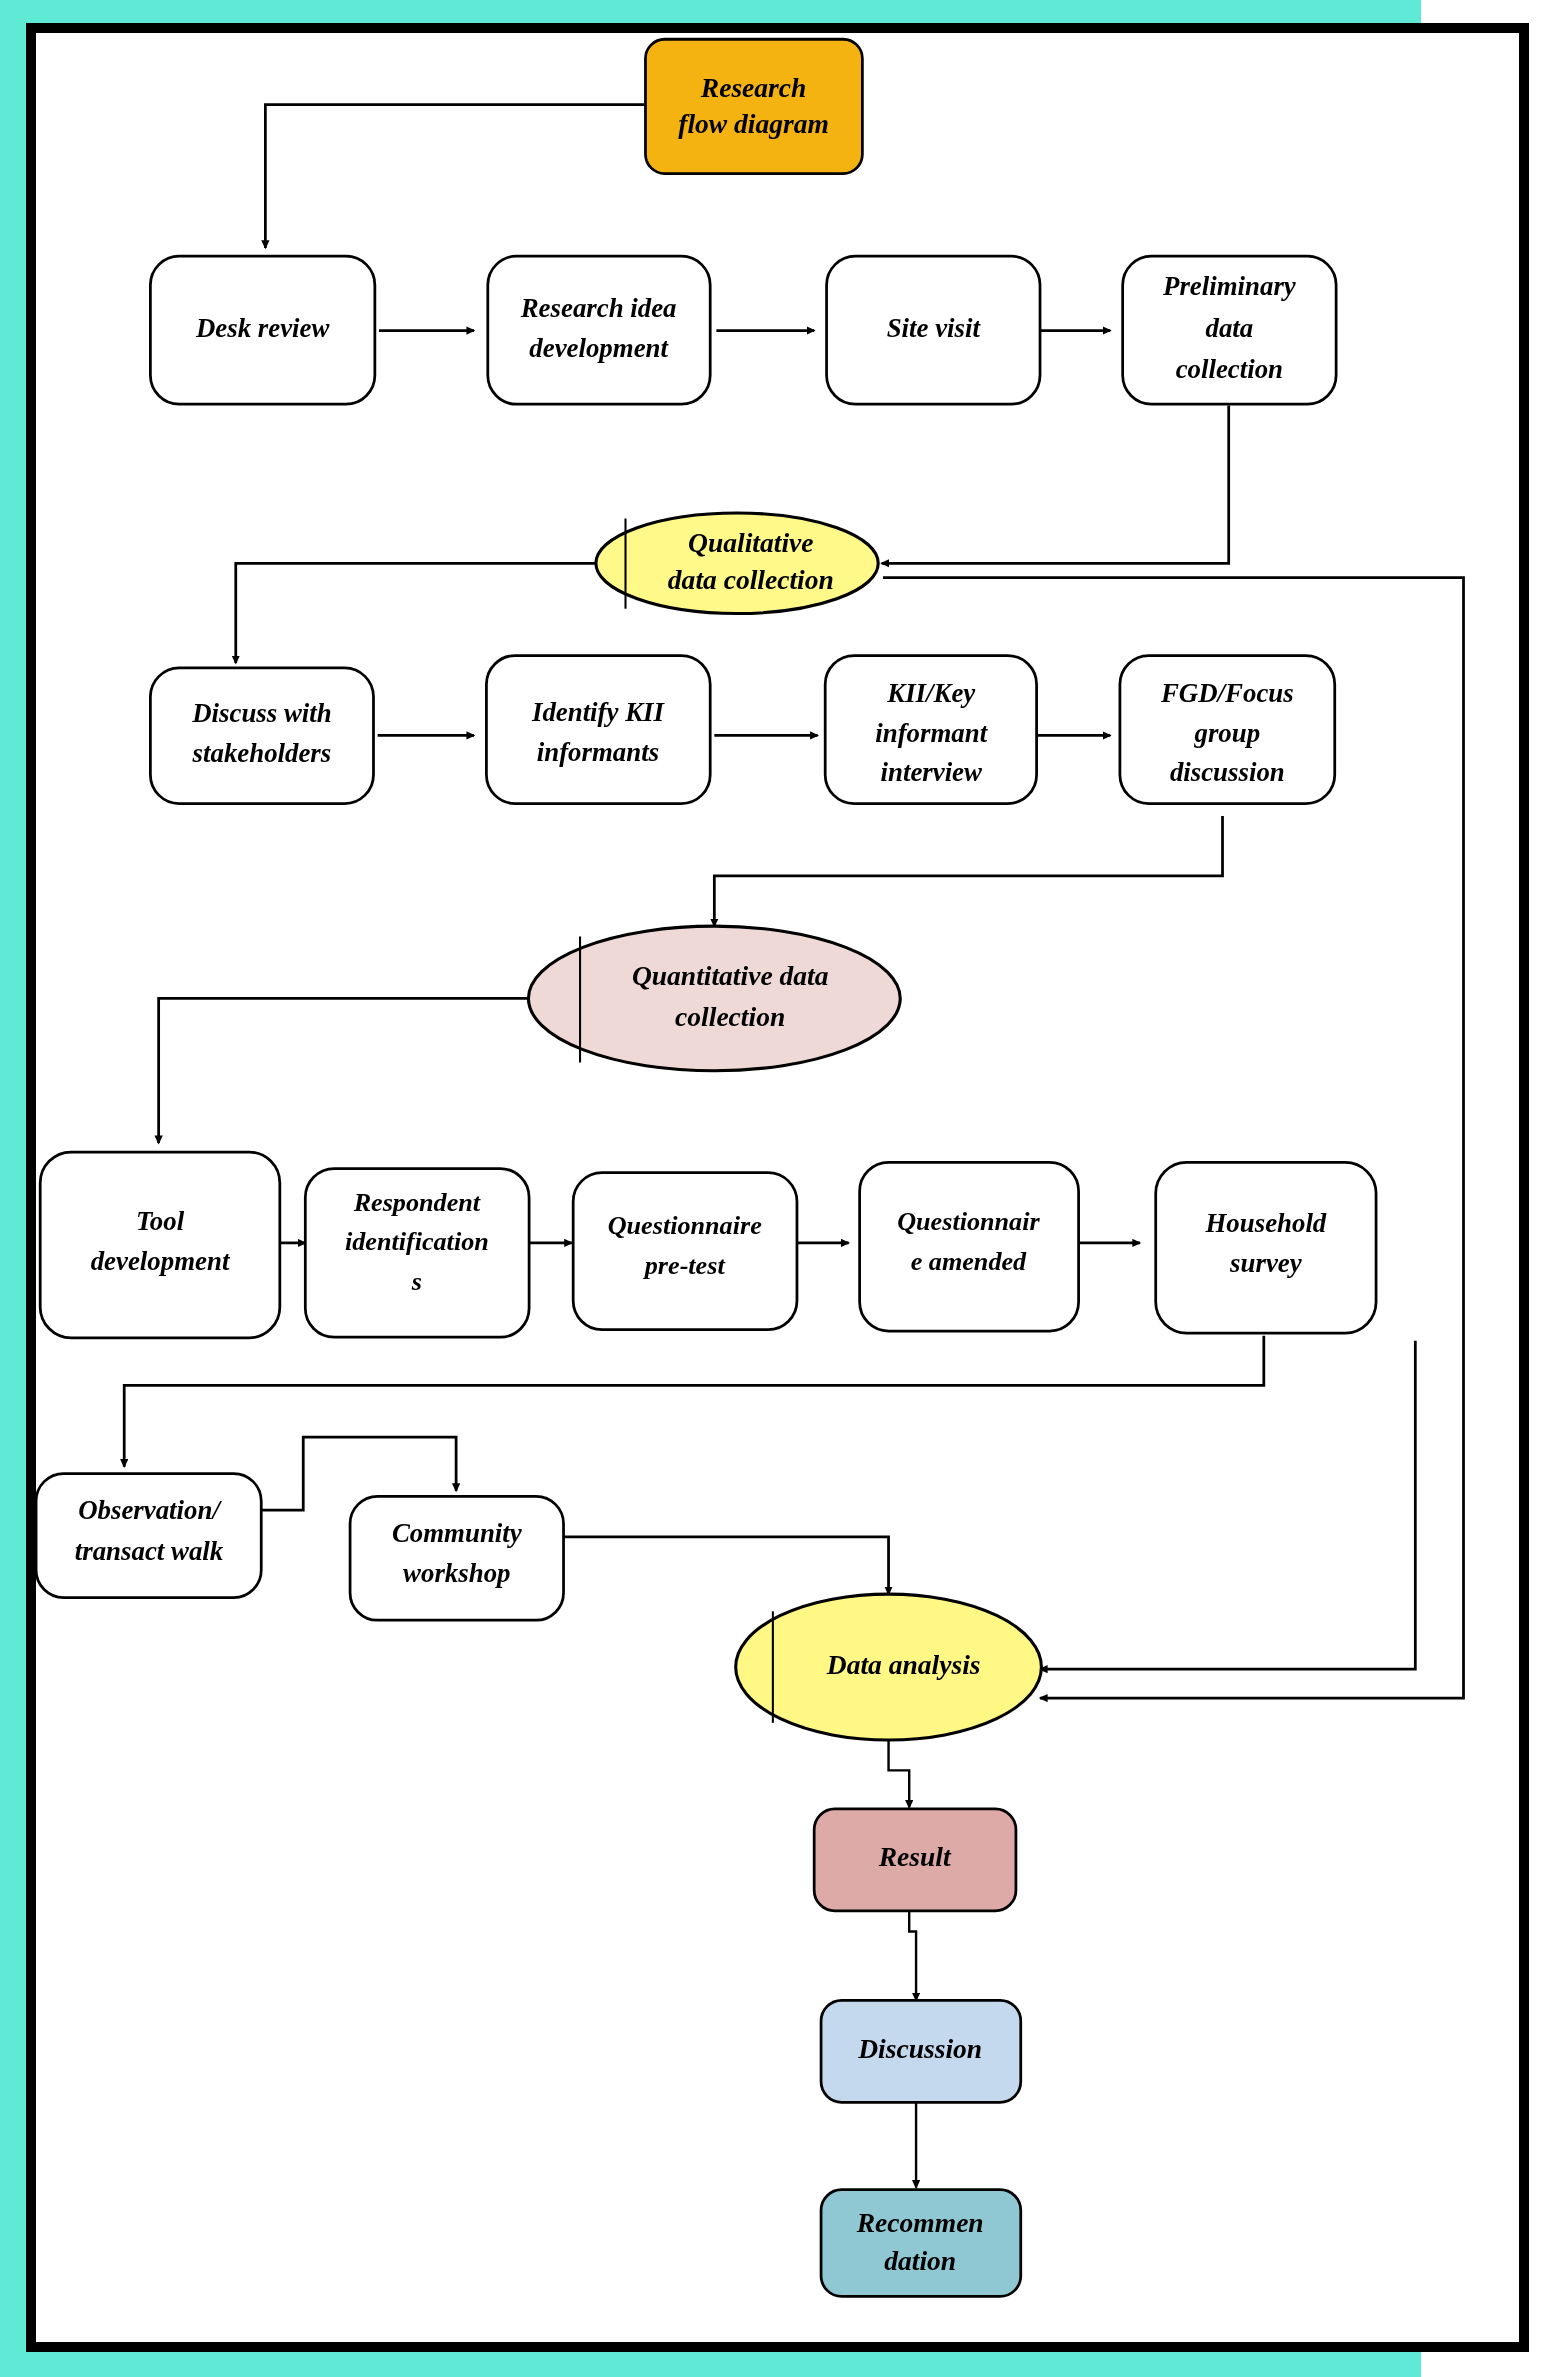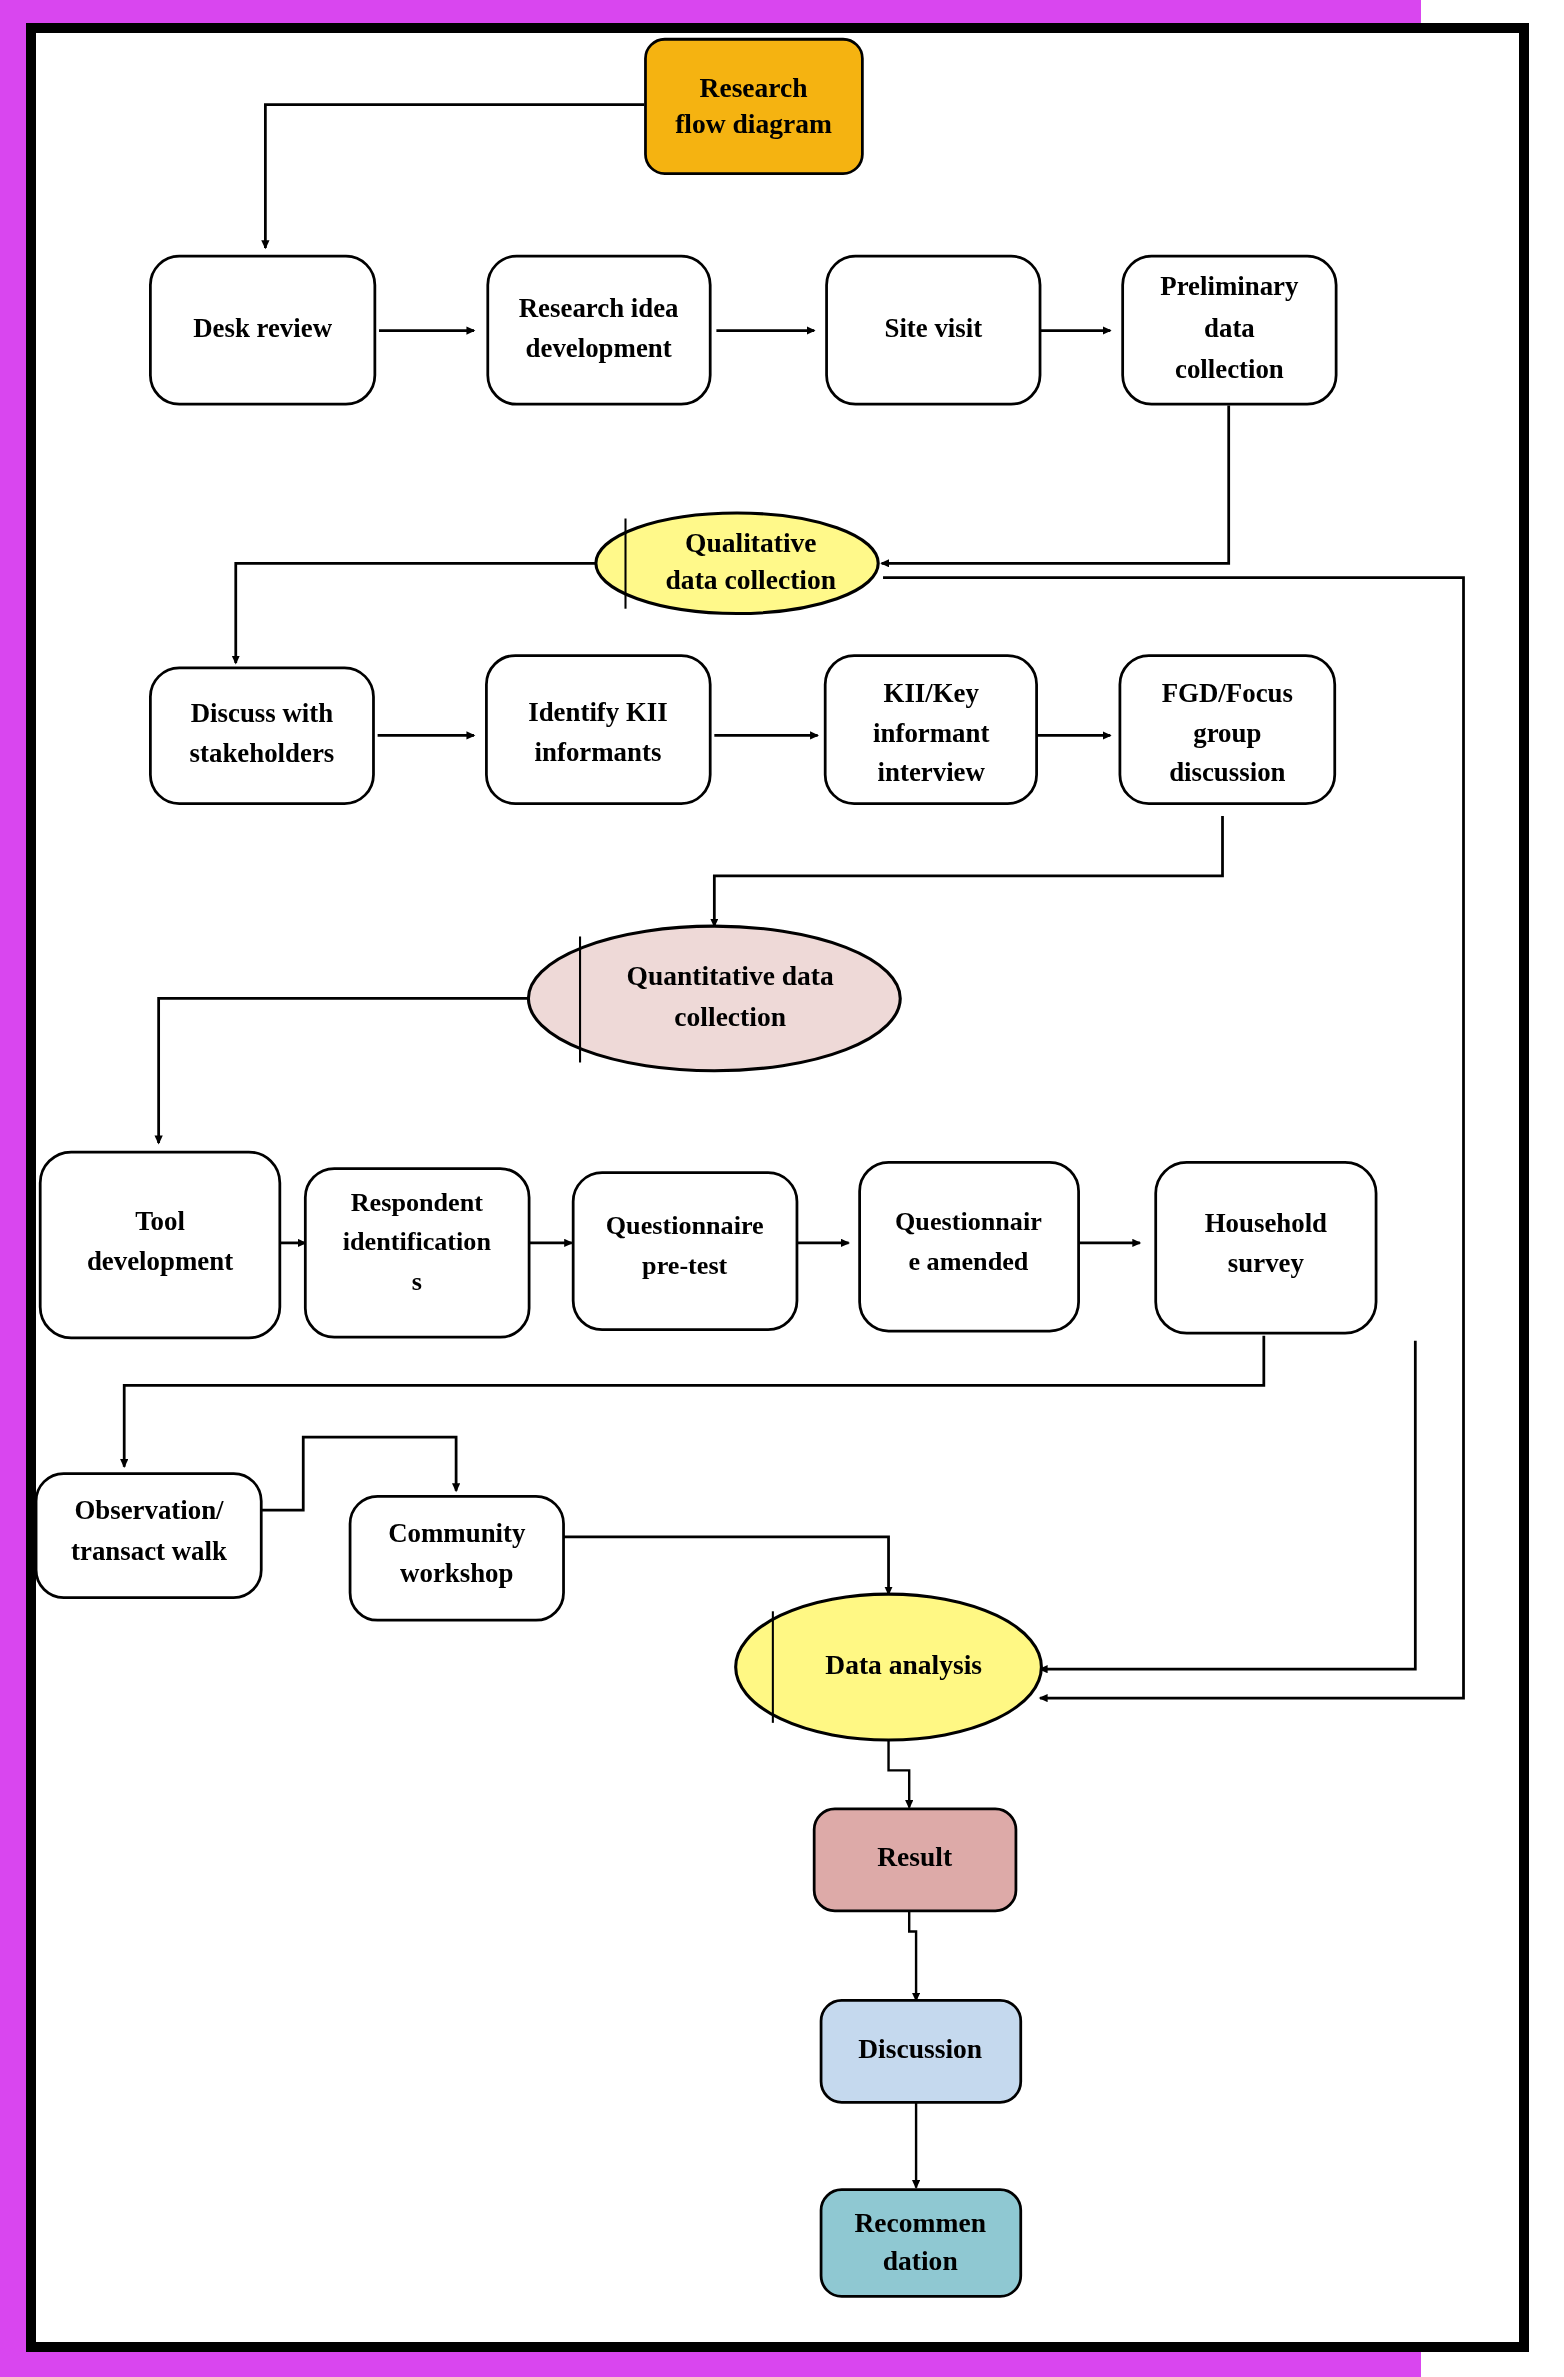--- a/index.html
+++ b/index.html
@@ -10,21 +10,22 @@
   body {
     width: 1565px;
     height: 2377px;
     font-family: "Liberation Serif", "DejaVu Serif", serif;
     overflow: hidden;
   }
   #stage {
     position: relative;
     width: 1421px;
     height: 2377px;
-    background: #d946ef;
+    background: #5eead4;
+    font-style: italic;
   }
   #frame {
     position: absolute;
     left: 25.5px;
     top: 23px;
     width: 1503px;
     height: 2329px;
     border: 10.3px solid #000000;
     box-sizing: border-box;
     background: #ffffff;

